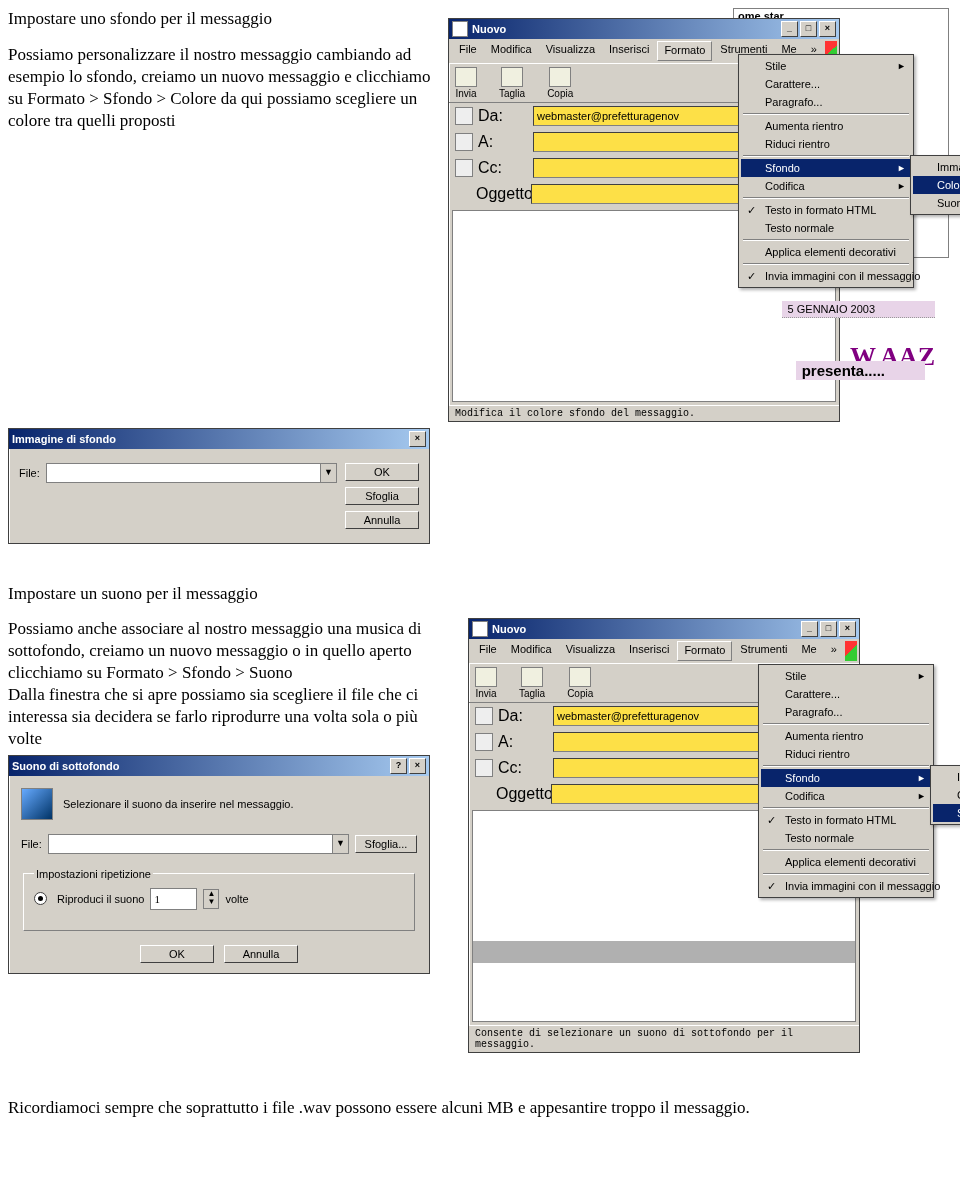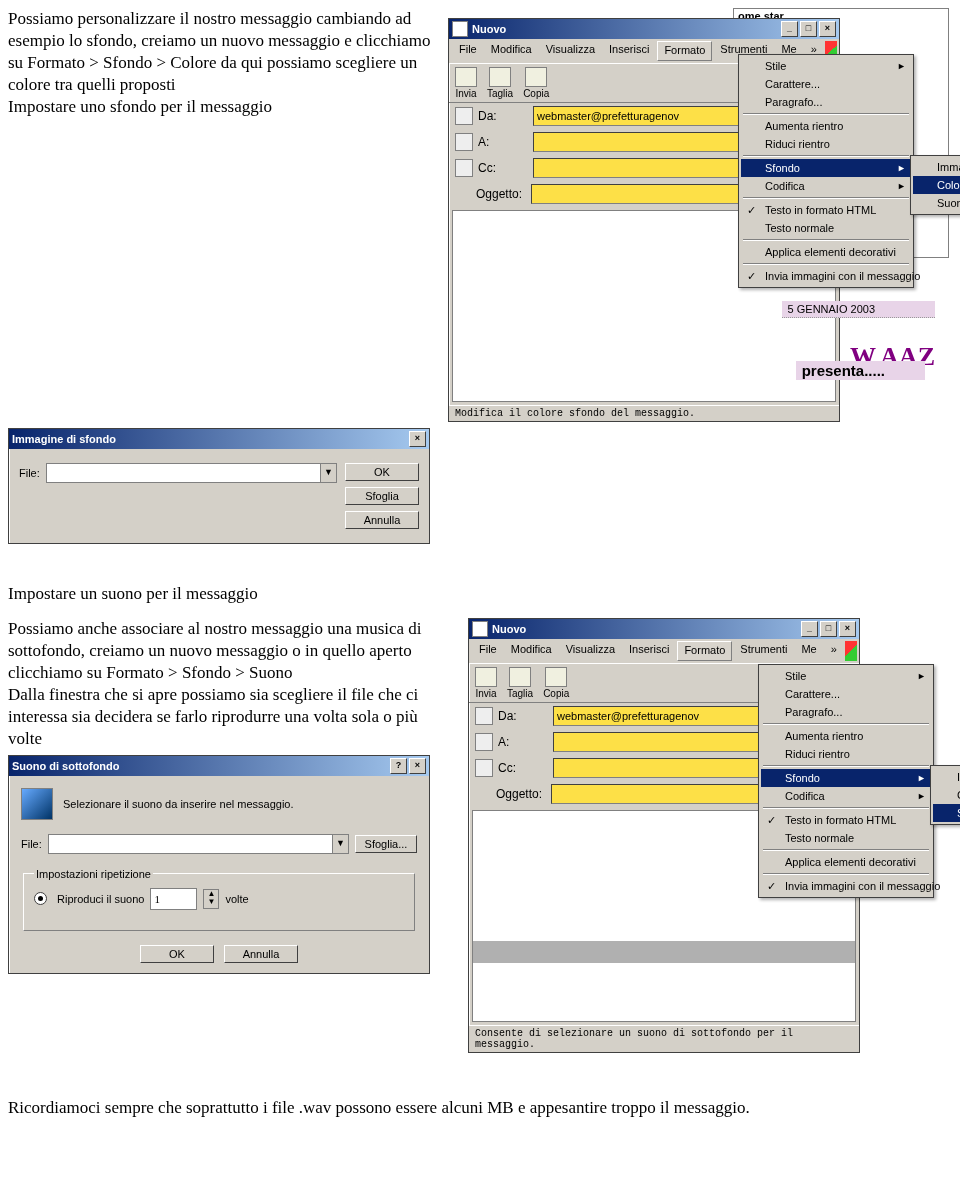--- a/index.html
+++ b/index.html
@@ -53,28 +53,28 @@
     display: flex;
     padding: 2px 4px;
     gap: 2px;
     background:#d4d0c8;
     font-size:11px;
   }
   .menubar span { padding: 2px 6px; }
   .toolbar {
     display: flex;
     padding: 3px 6px;
-    gap:10px;
+    gap:22px;
     border-top:1px solid #fff;
     border-bottom:1px solid #808080;
   }
   .tbtn { display:flex; flex-direction:column; align-items:center; font-size:10px; }
   .tbtn .ticon { width:20px; height:18px; border:1px solid #808080; background:#f0f0e0; margin-bottom:1px; }
   .fieldrow { display:flex; align-items:center; padding:3px 6px; gap:5px; }
-  .fieldrow .lbl { width:50px; font-size:12px; }
+  .fieldrow .lbl { width:50px; font-size:16px; }
   .fieldrow input {
     flex:1; height:18px; font-family: Tahoma, sans-serif; font-size:11px;
     border:1px solid #808080; border-top-color:#404040; border-left-color:#404040;
     padding:0 3px; background:#fde047;
   }
   .tinyicon { width:16px; height:16px; border:1px solid #808080; background:#eee; }
   .bodyarea { background:#fff; border:1px solid #808080; margin:3px; height:190px; position:relative; }
   .statusbar { padding:2px 6px; border-top:1px solid #fff; font-size:10px; background:#d4d0c8;font-family:Liberation Mono, monospace; }
   
   .ddmenu {
@@ -123,22 +123,22 @@
   .combo .cbtn { width:15px; height:100%; background:#d4d0c8; border-left:1px solid #808080; text-align:center; font-size:9px; line-height:16px; }
   .radio { width:11px; height:11px; border-radius:50%; background:#fff; border:1px solid #404040; display:inline-flex; align-items:center; justify-content:center; margin-right:4px; }
   .radio.on::after { content:""; width:5px; height:5px; border-radius:50%; background:#000; }
   .overlayW { color:#800080; font-weight:bold; font-size:26px; font-family: "Times New Roman", serif; }
 </style>
 </head>
 <body>
 
 <div class="section1">
   <div class="leftcol">
+    <p style="margin-bottom:14px;">Impostare uno sfondo per il messaggio</p>
     <p>Possiamo personalizzare il nostro messaggio cambiando ad esempio lo sfondo, creiamo un nuovo messaggio e clicchiamo su Formato &gt; Sfondo &gt; Colore da qui possiamo scegliere un colore tra quelli proposti</p>
-    <p style="margin-bottom:14px;">Impostare uno sfondo per il messaggio</p>
   </div>
   <div class="rightcol" style="position:relative; height:380px;">
 
     <div class="maillist" style="left:285px; top:0; width:214px;" id="maillist">
         <div class="mr bold">
           <span class="s1">ome star</span>
           <span class="s2">16/01/2</span>
         </div>
         <div class="mr">
           <span class="s1">/2003</span>

